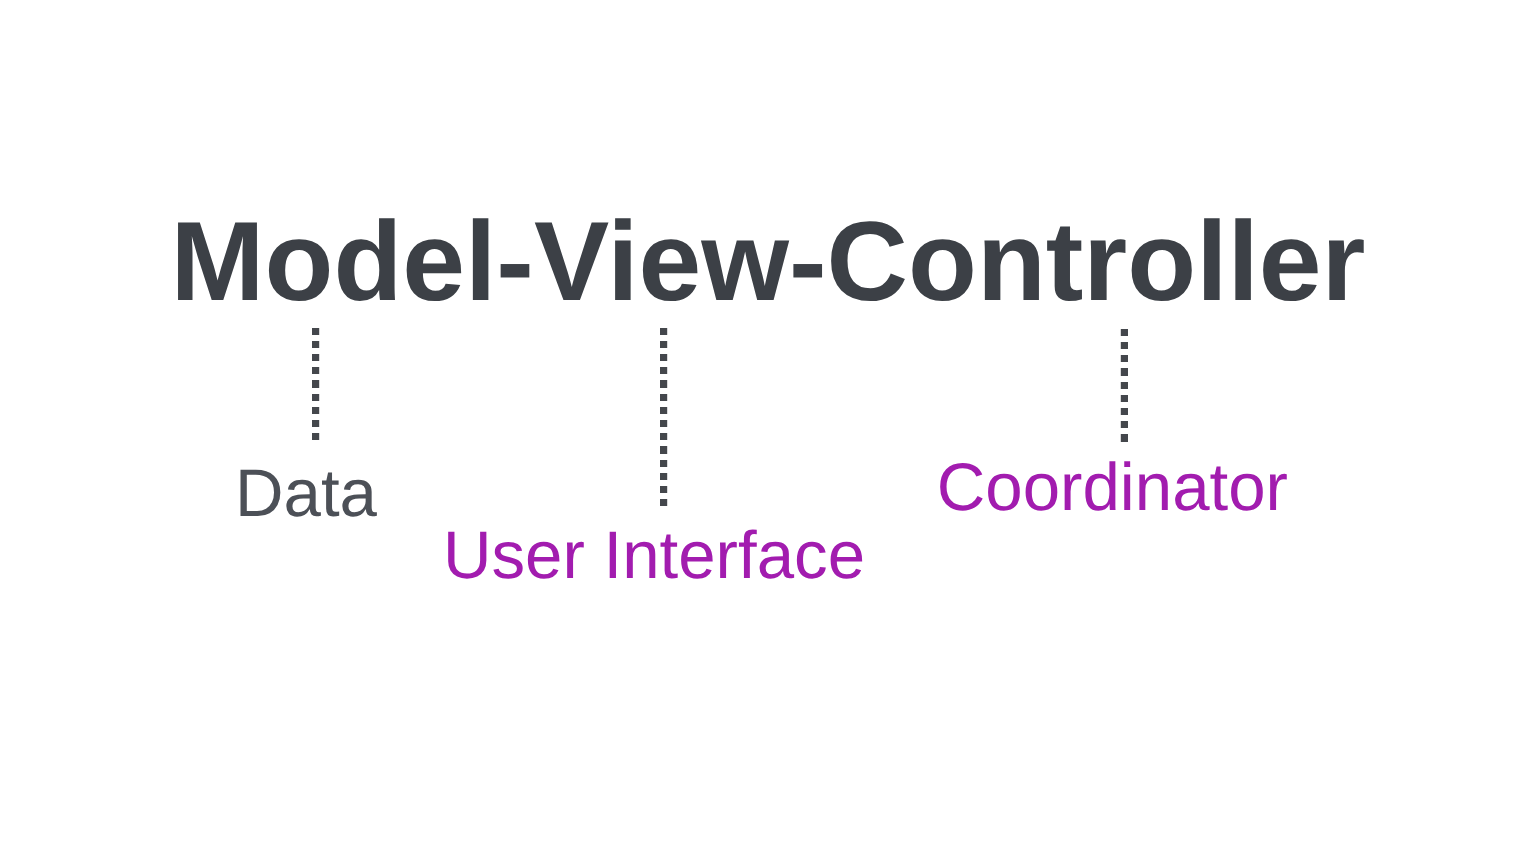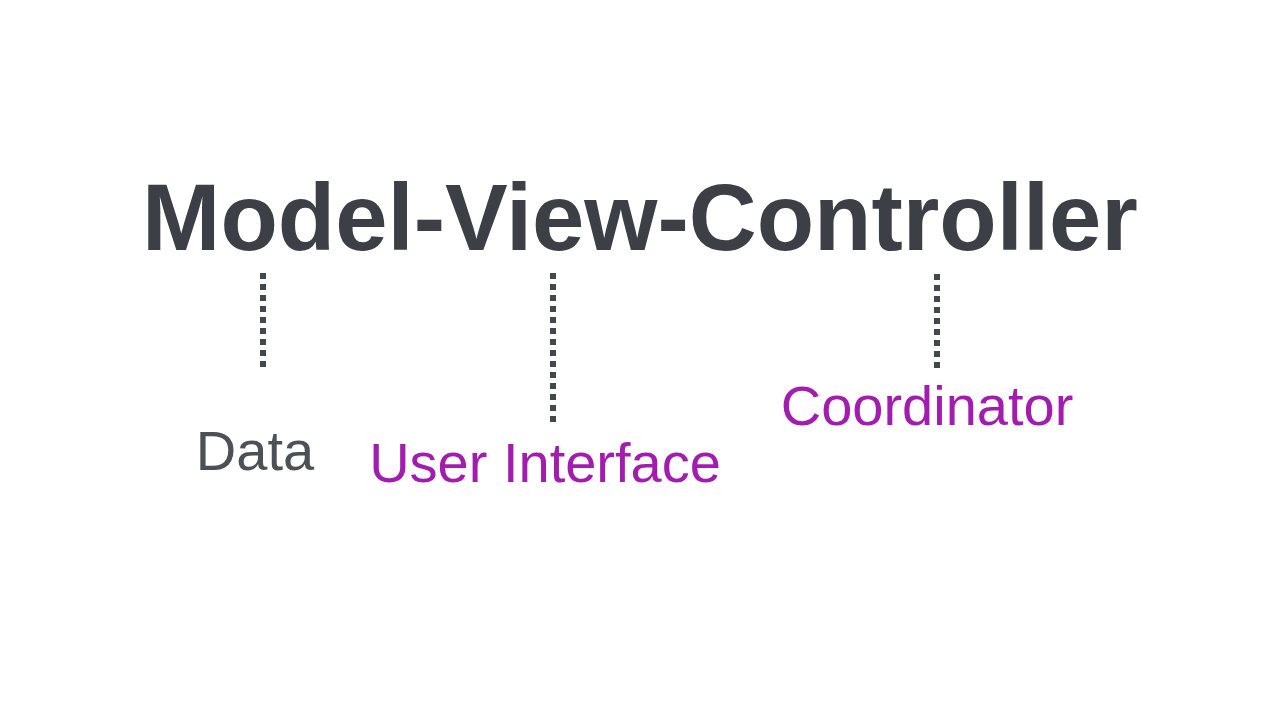--- a/index.html
+++ b/index.html
@@ -45,17 +45,17 @@
 <body style="background: rgb(255, 255, 255);">
 
 <div class="slide" style="background: rgb(255, 255, 255);">
 
   <h1 class="title" style="color: rgb(60, 64, 70);">Model-View-Controller</h1>
 
   <div class="connector" style="left: 260px; top: 273px; height: 95px; background-image: repeating-linear-gradient(rgb(68, 71, 76) 0px, rgb(68, 71, 76) 6px, transparent 6px, transparent 11px);"></div>
   <div class="connector" style="left: 550px; top: 273px; height: 149px; background-image: repeating-linear-gradient(rgb(68, 71, 76) 0px, rgb(68, 71, 76) 6px, transparent 6px, transparent 11px);"></div>
   <div class="connector" style="left: 934px; top: 274px; height: 97px; background-image: repeating-linear-gradient(rgb(68, 71, 76) 0px, rgb(68, 71, 76) 6px, transparent 6px, transparent 11px);"></div>
 
-  <div class="label" style="left: 255px; top: 380px; color: rgb(76, 80, 87); margin-top: 40px;">Data</div>
+  <div class="label" style="left: 255px; top: 380px; color: rgb(76, 80, 87);">Data</div>
   <div class="label" style="left: 545px; top: 432px; color: #a21caf;">User Interface</div>
   <div class="label" style="left: 927px; top: 375px; color: #a21caf;">Coordinator</div>
 
 </div>
 
 </body></html>

